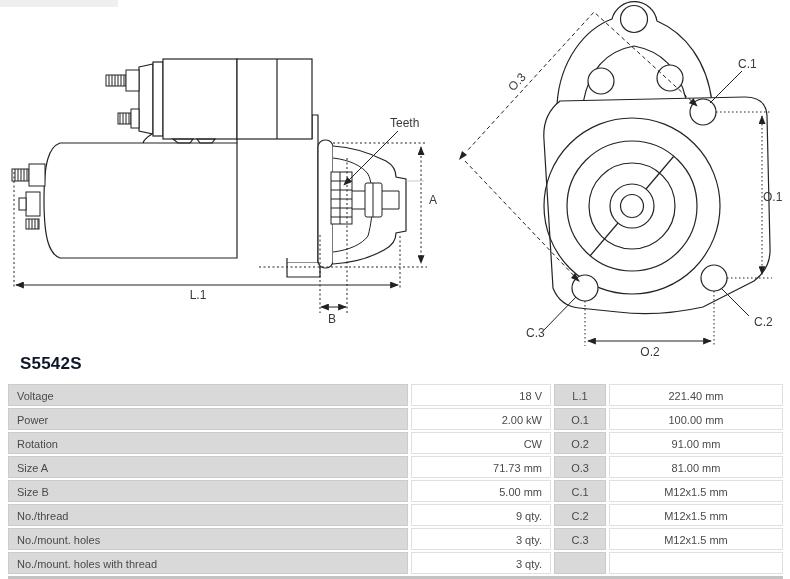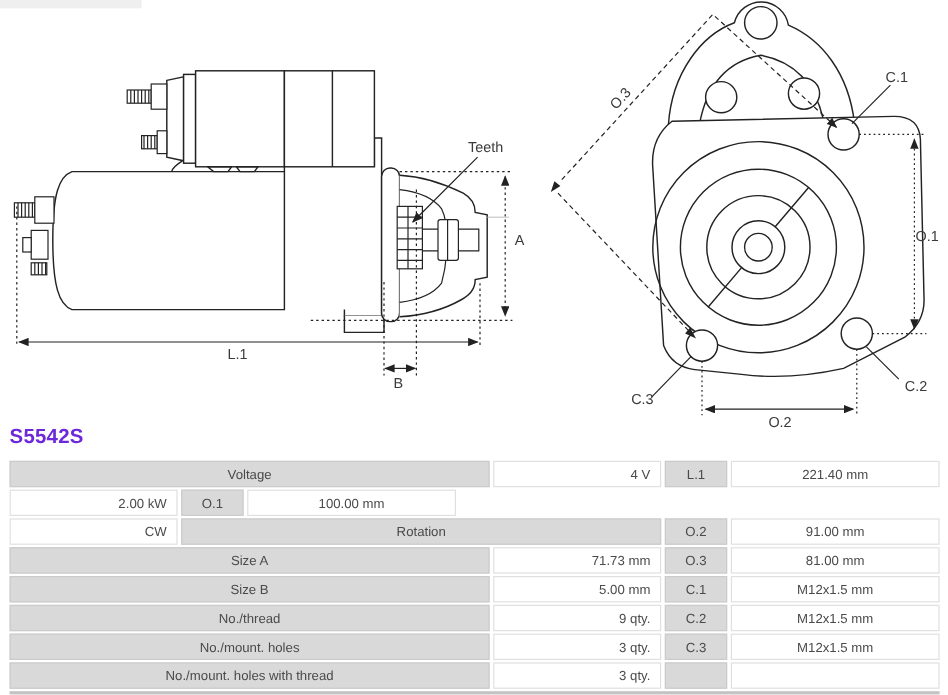--- a/index.html
+++ b/index.html
@@ -1,28 +1,28 @@
 <!DOCTYPE html>
 <html><head>
 <meta charset="utf-8">
 <style>
   html,body{margin:0;padding:0;background:#fff;}
   .screen{position:relative;width:790px;height:579px;background:#fff;overflow:hidden;
           font-family:"Liberation Sans",sans-serif;}
   .artifact{position:absolute;left:0;top:0;width:118px;height:7px;background:#efefef;}
   .drawing{position:absolute;left:0;top:0;width:790px;height:365px;}
-  .part-number{position:absolute;left:8px;top:354px;font-size:17px;font-weight:bold;
-               color:#6d28d9;letter-spacing:0.2px;}
+  .part-number{position:absolute;left:20px;top:354px;font-size:17px;font-weight:bold;
+               color:#0f172a;letter-spacing:0.2px;}
   .spec-table{position:absolute;left:8px;top:384px;width:775px;}
   .trow{display:flex;gap:3px;margin-bottom:2px;}
   .cell{height:22px;line-height:20px;box-sizing:border-box;font-size:11px;color:#4a4a4a;
         padding:1px 8px 0 8px;overflow:hidden;white-space:nowrap;}
   .g{background:#d9d9d9;border:1px solid #cbcbcb;}
   .w{background:#ffffff;border:1px solid #e0e0e0;}
-  .c-label{width:400px;text-align:center;}
+  .c-label{width:400px;text-align:left;}
   .c-val{width:140px;text-align:right;}
   .c-dim{width:52px;text-align:center;}
   .c-dimval{width:174px;text-align:center;}
   .bottom-strip{position:absolute;left:8px;top:576px;width:775px;height:3px;background:#c3c3c3;}
   svg text{font-family:"Liberation Sans",sans-serif;font-size:12px;fill:#3a3a3a;}
 </style>
 </head>
 <body>
 
 <div class="screen">
@@ -156,32 +156,33 @@
         <text x="650" y="356" text-anchor="middle">O.2</text>
       </g>
     </g>
   </svg>
 
   <div class="part-number">S5542S</div>
 
   <div class="spec-table">
     <div class="trow">
       <div class="cell g c-label">Voltage</div>
-      <div class="cell w c-val">4 V</div>
+      <div class="cell w c-val">18 V</div>
       <div class="cell g c-dim">L.1</div>
       <div class="cell w c-dimval">221.40 mm</div>
     </div>
     <div class="trow">
+      <div class="cell g c-label">Power</div>
       <div class="cell w c-val">2.00 kW</div>
       <div class="cell g c-dim">O.1</div>
       <div class="cell w c-dimval">100.00 mm</div>
     </div>
     <div class="trow">
+      <div class="cell g c-label">Rotation</div>
       <div class="cell w c-val">CW</div>
-      <div class="cell g c-label">Rotation</div>
       <div class="cell g c-dim">O.2</div>
       <div class="cell w c-dimval">91.00 mm</div>
     </div>
     <div class="trow">
       <div class="cell g c-label">Size A</div>
       <div class="cell w c-val">71.73 mm</div>
       <div class="cell g c-dim">O.3</div>
       <div class="cell w c-dimval">81.00 mm</div>
     </div>
     <div class="trow">

